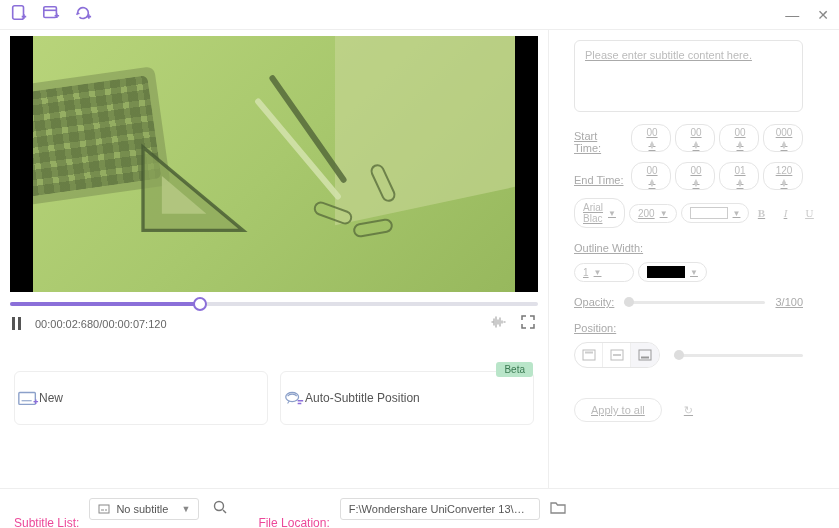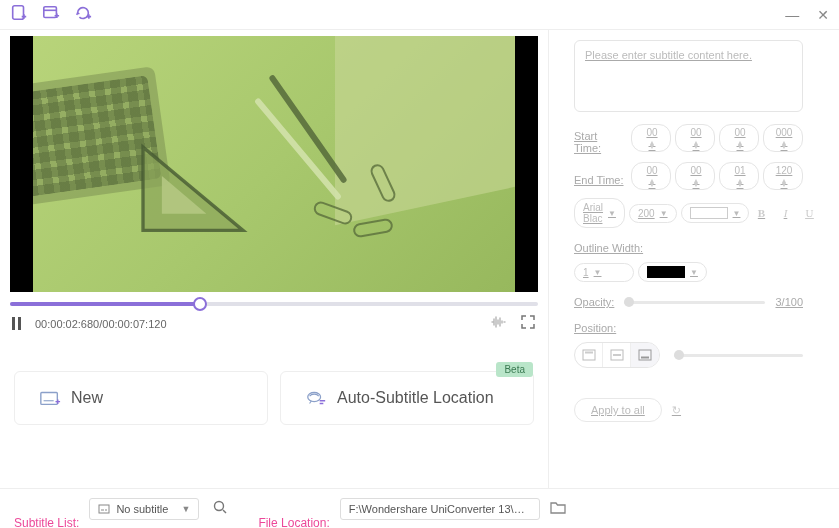--- a/index.html
+++ b/index.html
@@ -23,45 +23,45 @@
 .seekbar { margin: 10px 10px 0 10px; height: 4px; background: #e0e0e8; border-radius: 2px; position: relative; }
 .seekbar .prog { position: absolute; left:0; top:0; height:4px; width: 36%; background: #8b6fd9; border-radius:2px; }
 .seekbar .thumb { position:absolute; left:36%; top:-5px; width:14px; height:14px; background:#fff; border:2px solid #8b6fd9; border-radius:50%; margin-left:-7px;}
 .controls { display:flex; align-items:center; padding: 8px 12px; color:#555; }
 .pause-icon { display:inline-flex; gap:3px; margin-right:14px; }
 .pause-icon span { width:3px; height:13px; background:#555; }
 .time { font-size:11px; color:#666; }
 .controls-right { margin-left:auto; display:flex; gap:14px; color:#aaa; }
 .controls-right svg { width:16px; height:16px; }
 .cards { display:flex; gap:12px; padding: 30px 14px 14px 14px; }
-.card { flex:1; border:1px solid #eee; border-radius:6px; padding:12px 24px; display:flex; align-items:center; gap:10px; position:relative; min-height:54px; cursor:pointer; }
+.card { flex:1; border:1px solid #eee; border-radius:6px; padding:12px 2px; display:flex; align-items:center; position:relative; min-height:54px; cursor:pointer; }
 .card.highlight { border: 2px solid #e8954a; border-radius:10px; }
 .card svg { width:22px; height:20px; flex-shrink:0; }
-.card-label { font-size:16px; color:#555; }
+.card-label { font-size:12px; color:#555; }
 .beta { position:absolute; top:-10px; right:0; background:#b9e5c9; color:#3a7a52; font-size:10px; padding:2px 8px; border-radius:3px; }
 .right-panel { width: 280px; border-left: 1px solid #eee; padding: 10px 25px; color:#aaa; font-size:11px;text-decoration:underline; }
 .subtitle-box { border:1px solid #e5e5e5; border-radius:6px; padding:8px 10px; height:72px; margin-bottom:10px; color:#bbb; }
 .row { display:flex; align-items:center; margin-bottom:8px; gap:4px; }
 .row-label { width:70px; color:#aaa;margin-top:8px; }
 .spin { border:1px solid #e5e5e5; border-radius:12px; padding:2px 6px 2px 8px; display:flex; align-items:center; gap:3px; font-size:10px; color:#bbb; min-width:40px;flex-direction:column; }
 .spin .arrows { display:flex; flex-direction:column; line-height:4px; font-size:7px; color:#ccc; }
 .sect { margin:14px 0 8px 0; color:#aaa; font-size:11px; }
 .sel { border:1px solid #e5e5e5; border-radius:12px; padding:3px 8px; display:flex; align-items:center; gap:5px; font-size:10px; color:#bbb; }
 .sel .caret { font-size:8px; color:#bbb; }
 .swatch { width:38px; height:12px; background:#000; }
 .swatch.white { background:#fff; border:1px solid #ccc; }
 .biubtns { display:flex; gap:8px; margin-left:auto; font-family:Georgia,serif; color:#ccc; }
 .biubtns span { width:16px; text-align:center; cursor:pointer; }
 .slider { flex:1; height:3px; background:#e8e8e8; border-radius:2px; position:relative; }
 .slider .dot { position:absolute; left:0; top:-4px; width:10px; height:10px; background:#ddd; border-radius:50%; }
 .pos-group { display:inline-flex; border:1px solid #e5e5e5; border-radius:16px; overflow:hidden; }
 .pos-group span { width:28px; height:24px; display:flex; align-items:center; justify-content:center; border-right:1px solid #eee; cursor:pointer; }
 .pos-group span:last-child { border-right:none; background:#f5f5f8; }
 .pos-group svg { width:14px; height:12px; }
-.apply { margin-top:30px; display:flex; align-items:center; gap:10px; }
+.apply { margin-top:30px; display:flex; align-items:center; gap:22px; }
 .apply-btn { border:1px solid #e8e8e8; border-radius:16px; padding:5px 16px; color:#bbb; cursor:pointer; }
 .refresh { color:#ccc; cursor:pointer; }
 .footer { height:40px; border-top:1px solid #eee; display:flex; align-items:center; padding:0 14px; gap:10px; }
 .footer-label { color:#ec4899; font-size:12px;margin-top:28px; }
 .dropdown { border:1px solid #ddd; border-radius:3px; padding:4px 8px; display:flex; align-items:center; gap:6px; font-size:11px; min-width:110px; cursor:pointer; }
 .dropdown .dcaret { margin-left:auto; font-size:9px; color:#888; }
 .search-ico { margin:0 4px; cursor:pointer; }
 .fileloc { border:1px solid #ddd; border-radius:3px; padding:4px 8px; font-size:11px; width:200px; white-space:nowrap; overflow:hidden; text-overflow:ellipsis; }
 .folder-ico { cursor:pointer; }
 .export-btn { margin-left:auto; background:#8b6fd9; color:#fff; border-radius:16px; padding:7px 28px; font-size:12px; cursor:pointer; }
@@ -143,21 +143,21 @@
           </svg>
         <span class="card-label">New</span>
       </div>
       <div class="card">
         <span class="beta">Beta</span>
         <svg viewBox="0 0 24 20">
             <ellipse cx="10" cy="9" rx="7" ry="5" fill="none" stroke="#8ba0c9" stroke-width="1.4"></ellipse>
             <path d="M7 13l-2 3 M5 8c2-3 8-3 10 0" stroke="#8ba0c9" stroke-width="1.2" fill="none"></path>
             <path d="M16 13h6 M16 16h4" stroke="#8b6fd9" stroke-width="1.4"></path>
           </svg>
-        <span class="card-label">Auto-Subtitle Location</span>
+        <span class="card-label">Auto-Subtitle Position</span>
       </div>
     </div>
   </div>
 
   <div class="right-panel">
     <div class="subtitle-box">Please enter subtitle content here.</div>
 
     <div class="row">
       <span class="row-label">Start Time:</span>
       <span class="spin">

